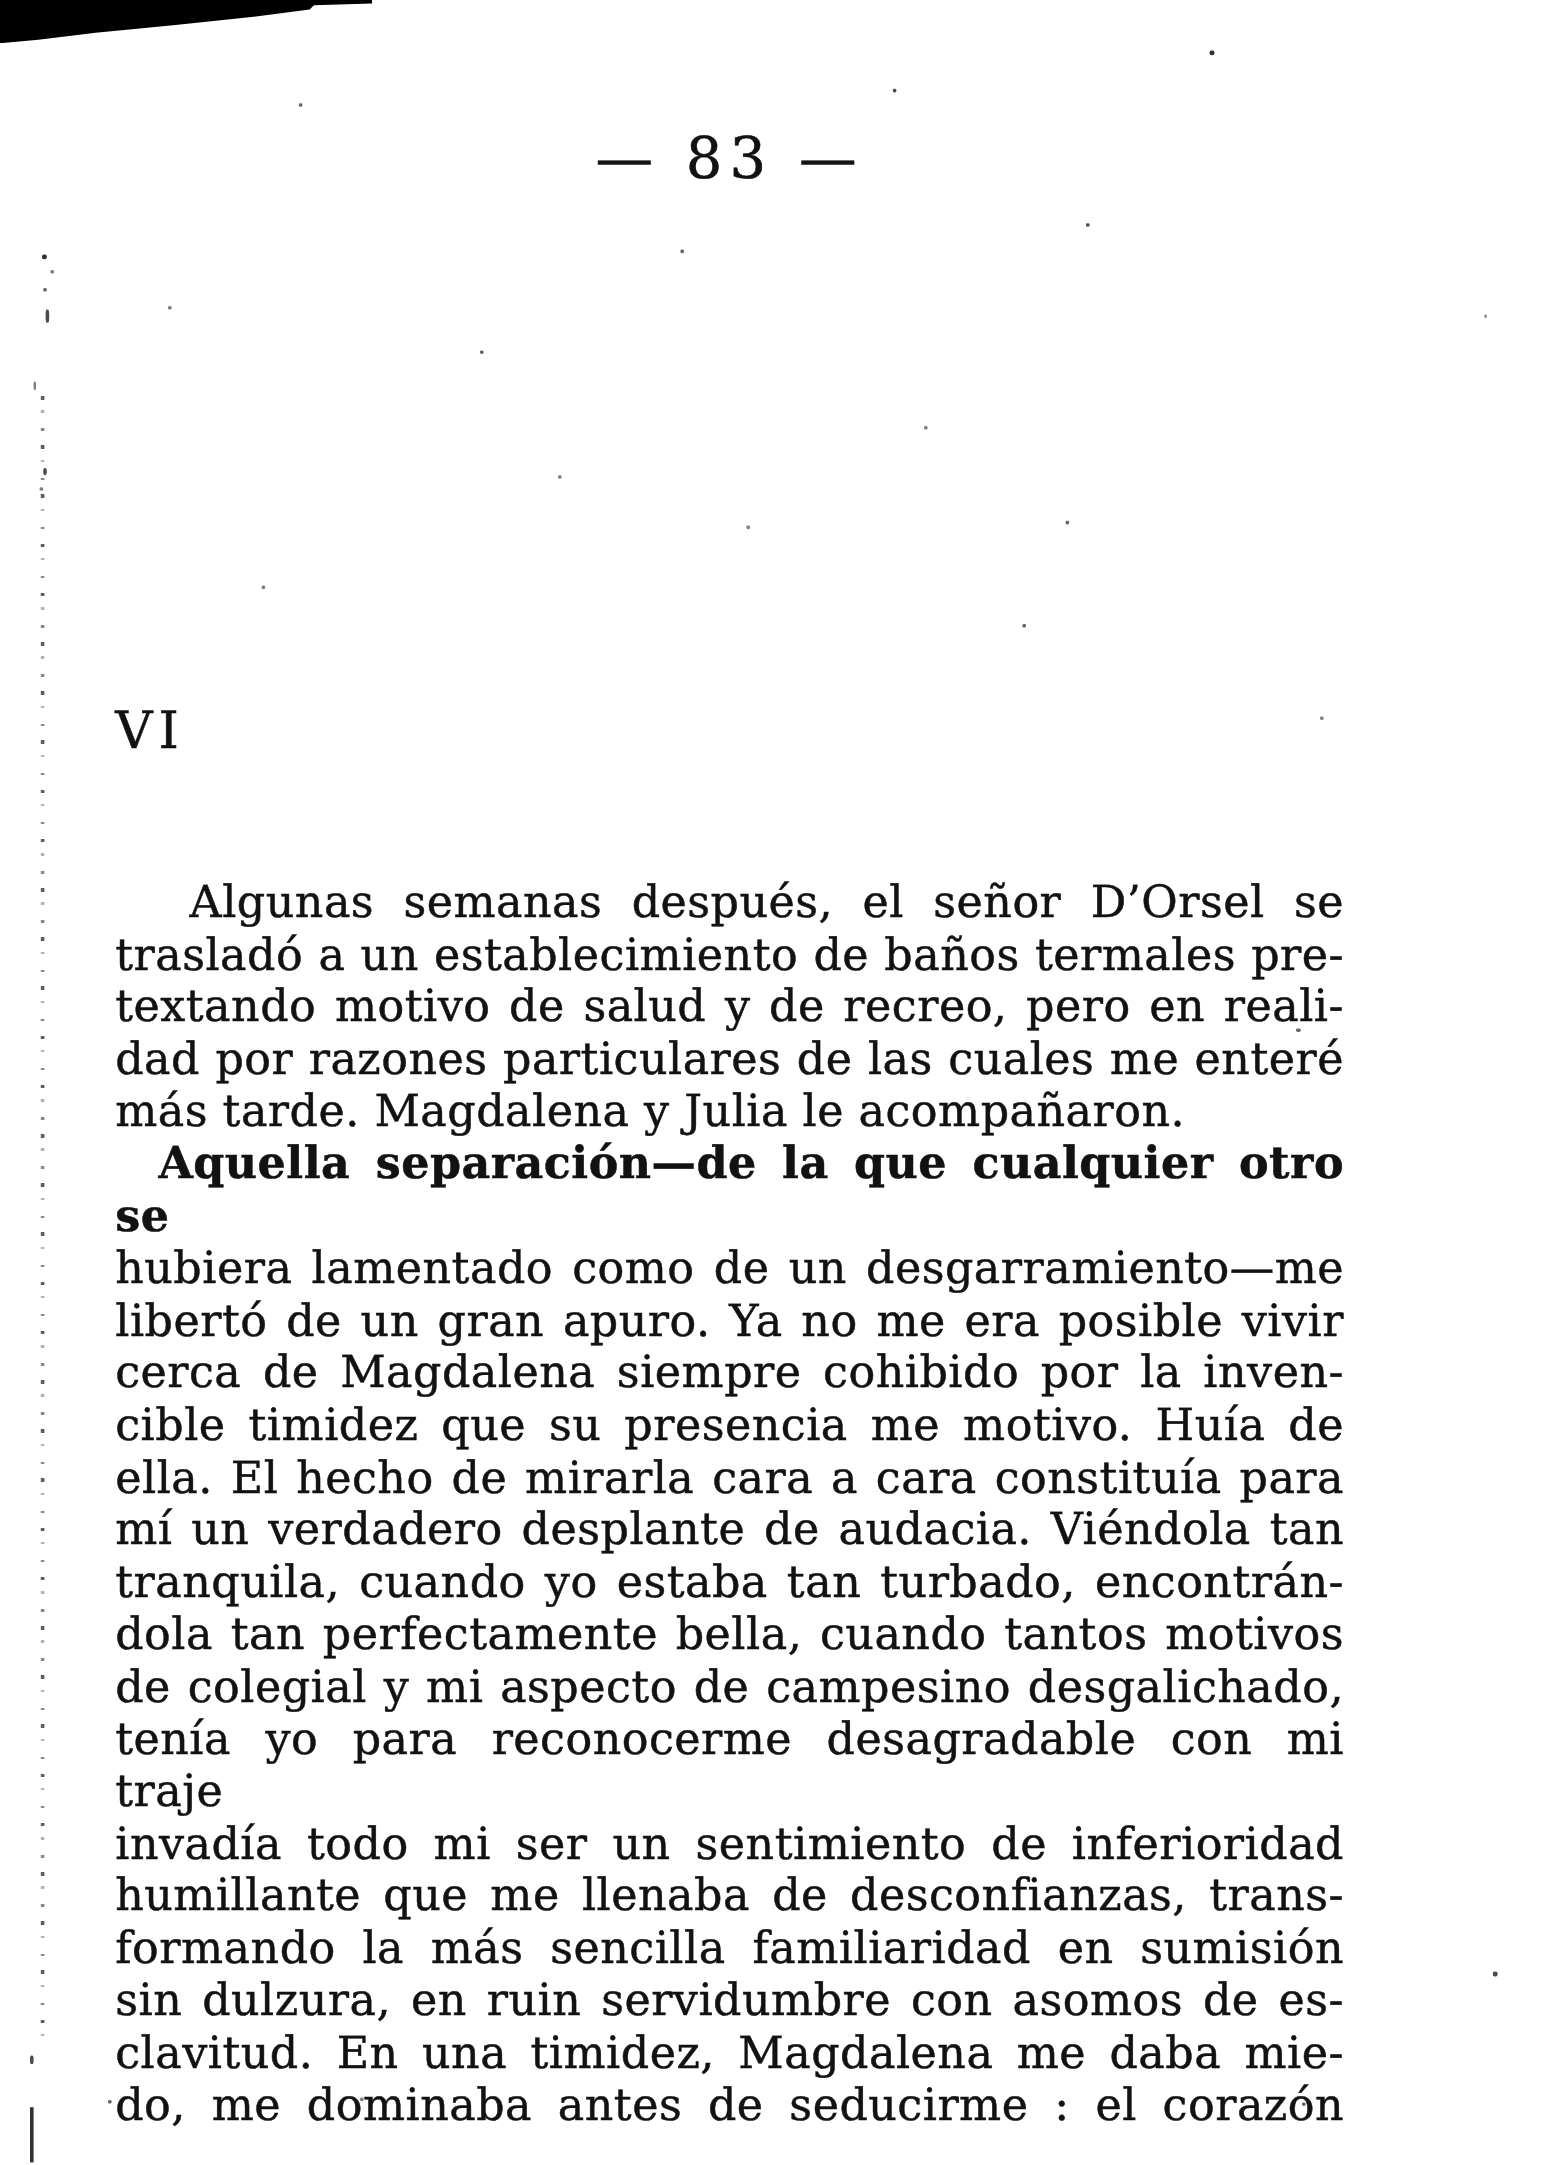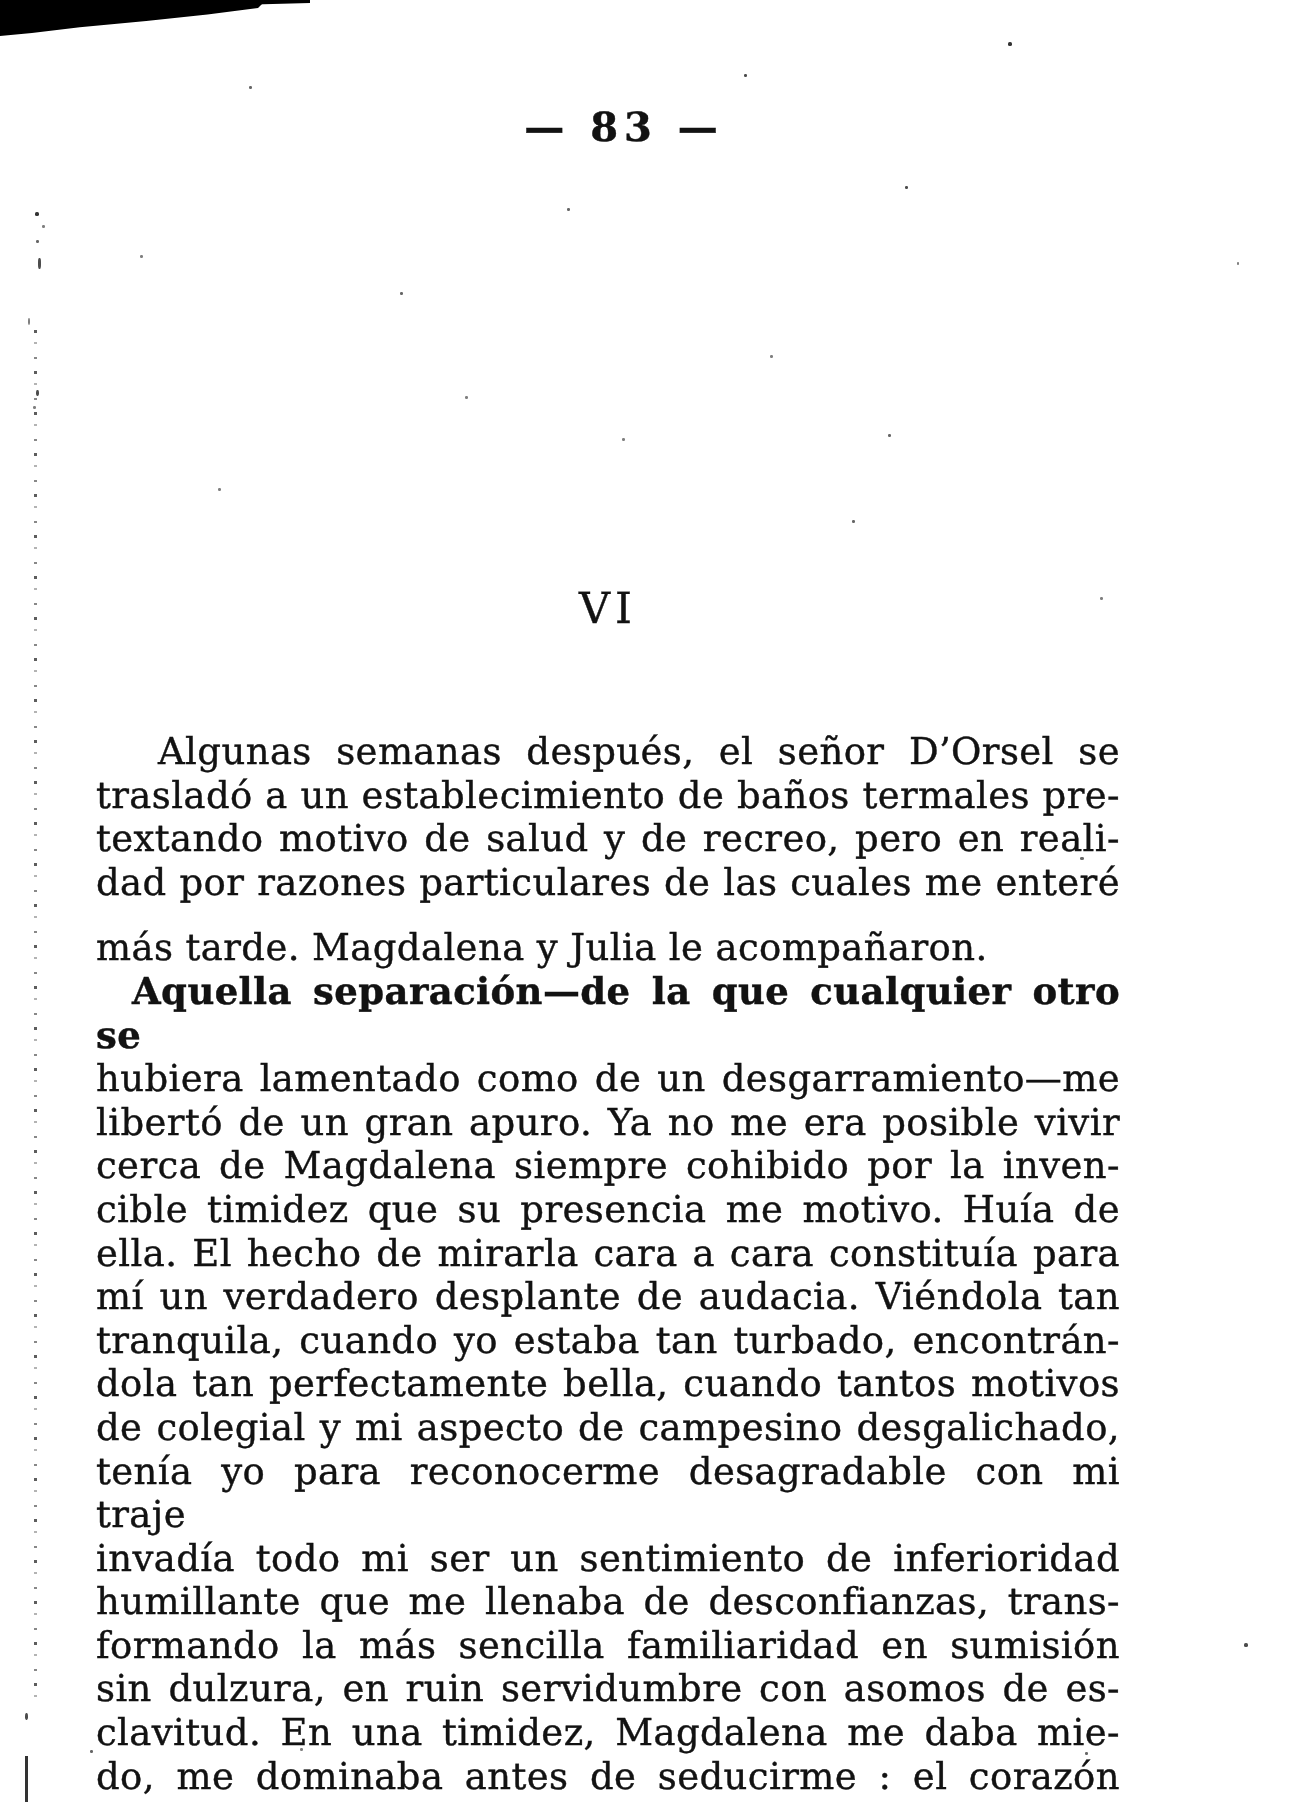--- a/index.html
+++ b/index.html
@@ -19,53 +19,50 @@
     background: #ffffff;
   }
   
   .pagenum, .chapter, .body-text {
     -webkit-text-stroke: 0.4px #121212;
     text-rendering: geometricPrecision;
   }
   .pagenum {
     position: absolute;
     top: 104px;
-    left: 112px;
+    left: 96px;
     width: 1024px;
     text-align: center;
-    font-size: 40px;
+    font-size: 48px;
     letter-spacing: 6px;
     white-space: pre;
-    font-weight: bold;
   }
   .chapter {
     position: absolute;
     top: 584px;
     left: 96px;
     width: 1024px;
-    text-align: center;
     font-size: 43px;
     letter-spacing: 5px;
   }
   .body-text {
     position: absolute;
     top: 730px;
     left: 96px;
     width: 1024px;
     font-size: 37px;
     line-height: 43.6px;
     letter-spacing: 0.4px;
   }
   .line {
     text-align: justify;
     text-align-last: justify;
   }
   .line.endline {            
     text-align-last: left;
-    margin-top: 22px;
   }
   .paragraph.p0 .line.first { text-indent: 62px; }
   .paragraph.p1 .line.first { text-indent: 36px; font-weight: bold; }
 
   
   .smudge {
     position: absolute;
     top: 0; left: 0;
     width: 266px; height: 36px;
     background: #000;

